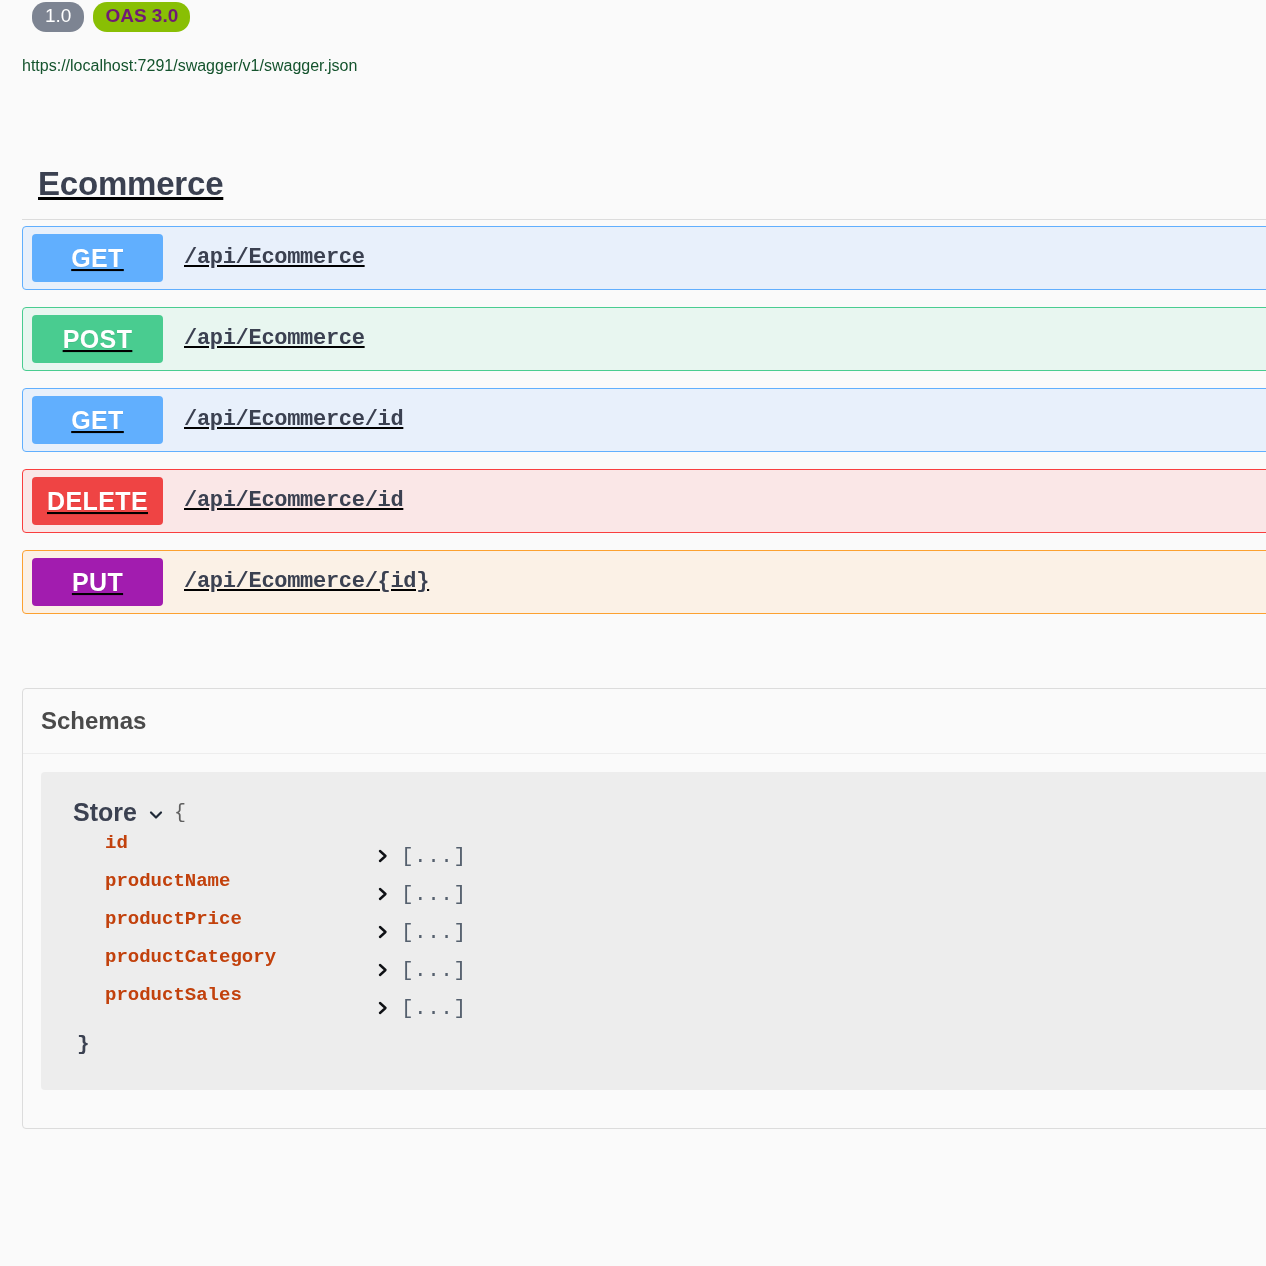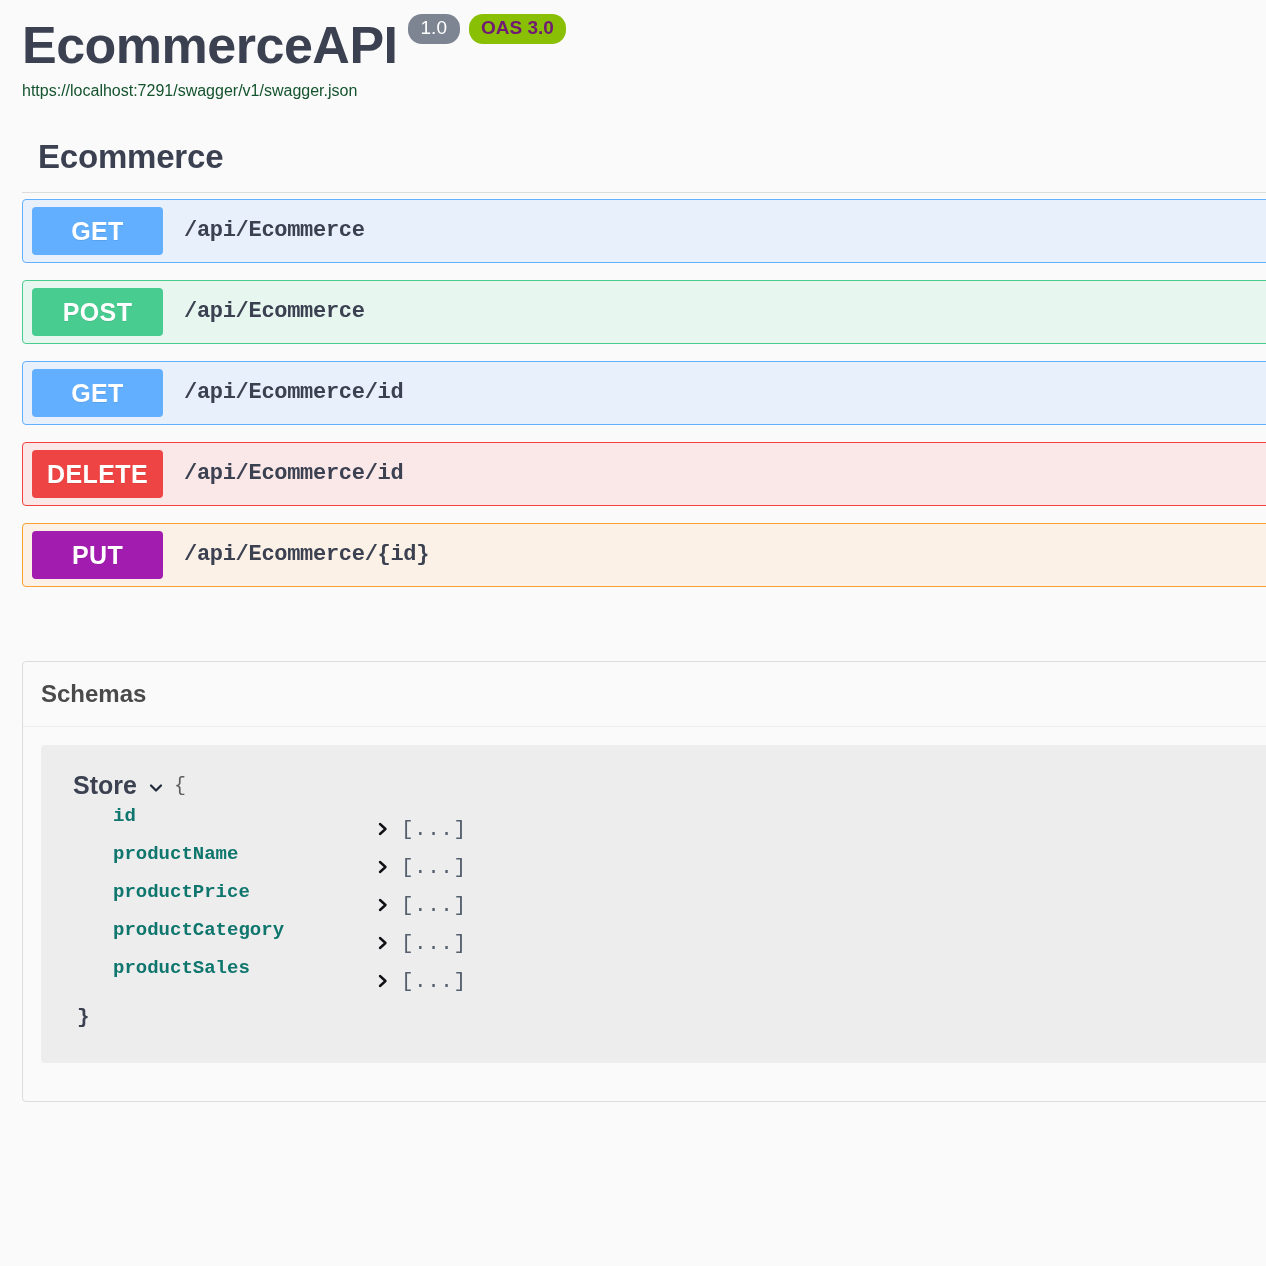--- a/index.html
+++ b/index.html
@@ -75,22 +75,23 @@
     display: block;
     margin-top: 9px;
     font-size: 16px;
     color: #14532d;
     text-decoration: none;
     font-family: "Liberation Sans", sans-serif;
   }
 
   
   .tag-section {
-    margin-top: 38px;
+    margin-top: 90px;
     padding: 0 22px;
+    text-decoration: underline;
   }
 
   .tag-heading {
     font-size: 33px;
     font-weight: bold;
     color: #3b4151;
     margin: 0 0 16px 16px;
     letter-spacing: -0.2px;
   }
 
@@ -247,23 +248,23 @@
   .prop-row {
     position: relative;
     height: 38px;
     padding-left: 72px;
   }
 
   .prop-name {
     font-family: "Liberation Mono", monospace;
     font-size: 19px;
     font-weight: bold;
-    color: #0f766e;
+    color: #c2410c;
     position: absolute;
-    left: 72px;
+    left: 64px;
     top: 0;
     line-height: 28px;
   }
 
   .prop-value {
     position: absolute;
     left: 335px;
     top: 16px;
     display: flex;
     align-items: center;
@@ -293,21 +294,20 @@
     margin-top: 14px;
   }
 </style>
 </head>
 <body>
 
 <div id="app">
 
   <div class="info-block">
     <div class="title-row">
-      <h2 class="api-title">EcommerceAPI</h2>
       <span class="version-badge">1.0</span>
       <span class="oas-badge">OAS 3.0</span>
     </div>
     <a class="spec-url" href="#">https://localhost:7291/swagger/v1/swagger.json</a>
   </div>
 
   <div class="tag-section">
     <h3 class="tag-heading">Ecommerce</h3>
     <div class="tag-rule"></div>
 

